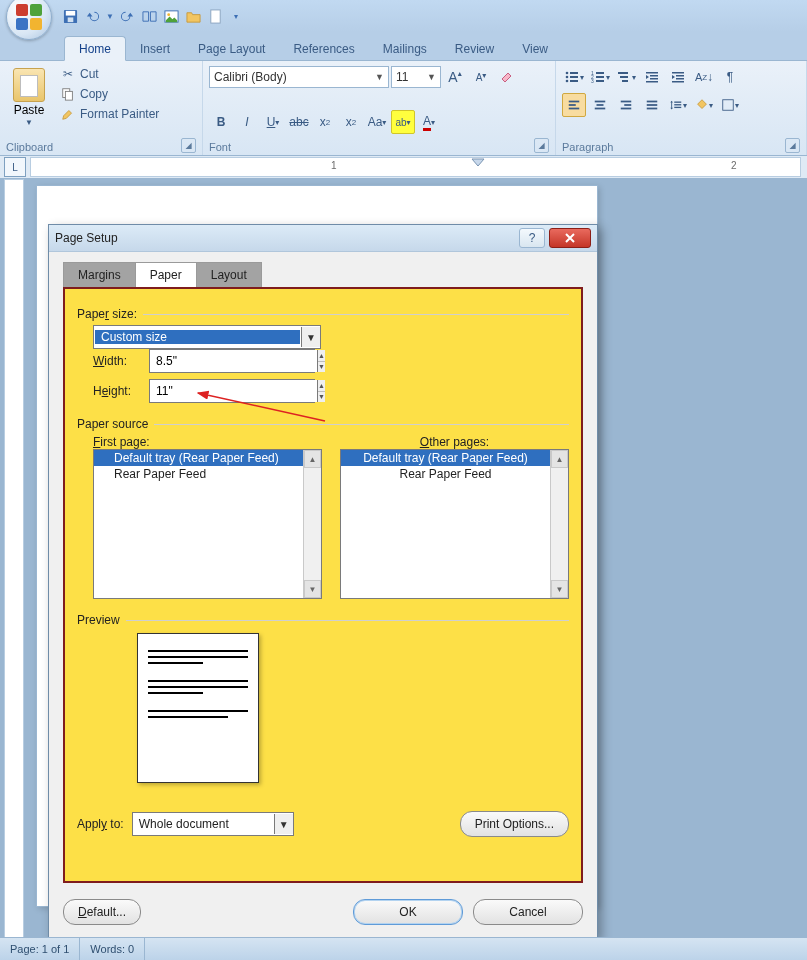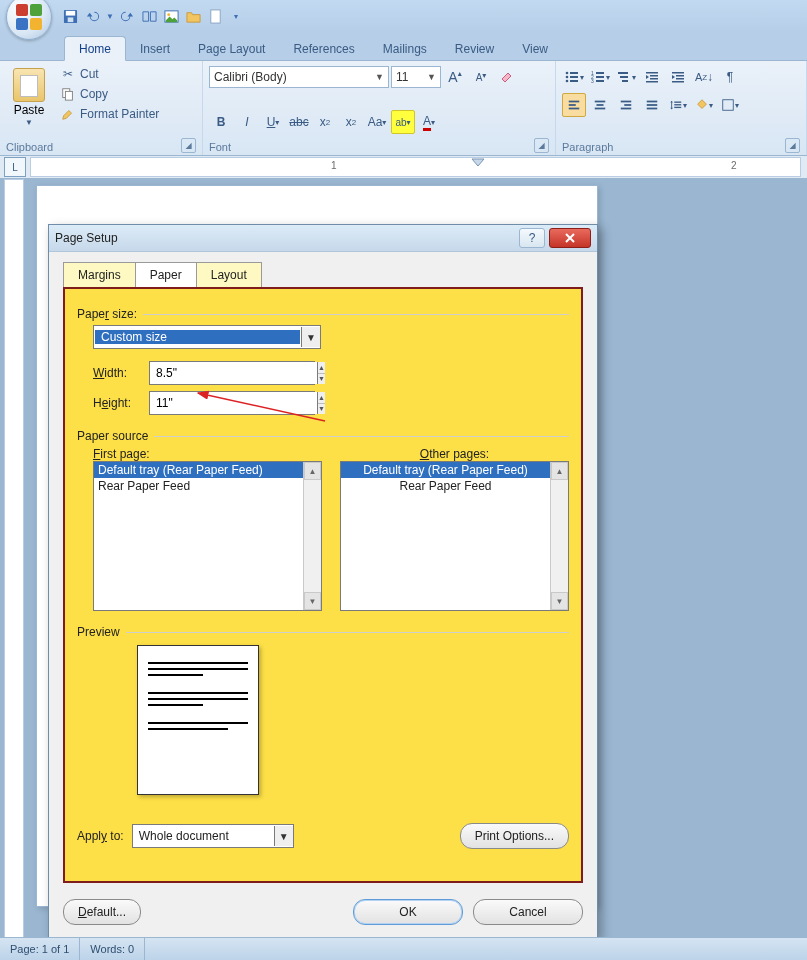--- a/index.html
+++ b/index.html
@@ -175,21 +175,21 @@
   .dlg-close-btn {
     width:40px;height:18px;border:1px solid #8c1f17;border-radius:3px;
     background: linear-gradient(#e96a5e,#c43527);
     display:flex;align-items:center;justify-content:center;color:#fff;font-weight:bold;
   }
   .dlg-tabs {
     display:flex;padding:10px 14px 0 14px;background:#f0f0f0;
   }
   .dlg-tab {
     padding:5px 14px;border:1px solid #9a9a9a;border-bottom:none;
-    background:#fef9c3;margin-right:-1px;
+    background:#a3a3a3;margin-right:-1px;
   }
   .dlg-tab.active {
     background:#fff;position:relative;z-index:2;
   }
   .dlg-panel {
     margin:0 14px 8px 14px;position:relative;background:#fde047;border:2px solid #7f1d1d;
     flex:1;padding:10px 12px;
   }
   .section-row {display:flex;align-items:center;margin:2px 0;}
   .section-indent {padding-left:16px;}
@@ -217,21 +217,21 @@
     flex:1;background:#efefef;display:flex;align-items:center;justify-content:center;font-size:7px;color:#555;
   }
   .spinner .sp:first-child{border-bottom:1px solid #bdbdbd;}
   .dim-label {width:56px;}
   
   .cols {display:flex;gap:18px;}
   .listbox {
     border:1px solid #7a7a7a;background:#fff;height:148px;display:flex;
   }
   .listbox .items {flex:1;}
-  .listbox .item {padding:1px 4px;}
+  .listbox .item {padding:1px 20px;}
   .listbox .item.sel {background:#2f6fbf;color:#fff;}
   .listbox .scroll {
     width:17px;border-left:1px solid #c9c9c9;background:#f0f0f0;display:flex;flex-direction:column;
   }
   .listbox .sb {height:16px;background:#e4e4e4;display:flex;align-items:center;justify-content:center;font-size:8px;color:#666;border:1px solid #c9c9c9;}
   .preview-box {
     width:100px;height:124px;border:1px solid #333;background:#fff;margin:6px 0 0 60px;
     box-shadow:2px 2px 4px rgba(0,0,0,0.25);padding:12px 10px;
   }
   .pv-line {height:2px;background:#000;margin:4px 0;}
@@ -584,21 +584,21 @@
 
     <div class="section-title-line">
       <span><span style="text-decoration:none;">Pape</span><u>r</u> size:</span>
       <div class="line"></div>
     </div>
     <div class="section-indent">
       <div class="dropdown selected" style="width:226px;">
         <div class="val">Custom size</div>
         <div class="dd-btn">▼</div>
       </div>
-      <div class="section-row" style="margin-top:12px;">
+      <div class="section-row" style="margin-top:0;">
         <span class="dim-label"><u>W</u>idth:</span>
         <div class="spinner">
           <input value="8.5&quot;" style="">
           <div class="spins">
             <div class="sp">▲</div>
             <div class="sp">▼</div>
           </div>
         </div>
       </div>
       <div class="section-row" style="margin-top:6px;">

